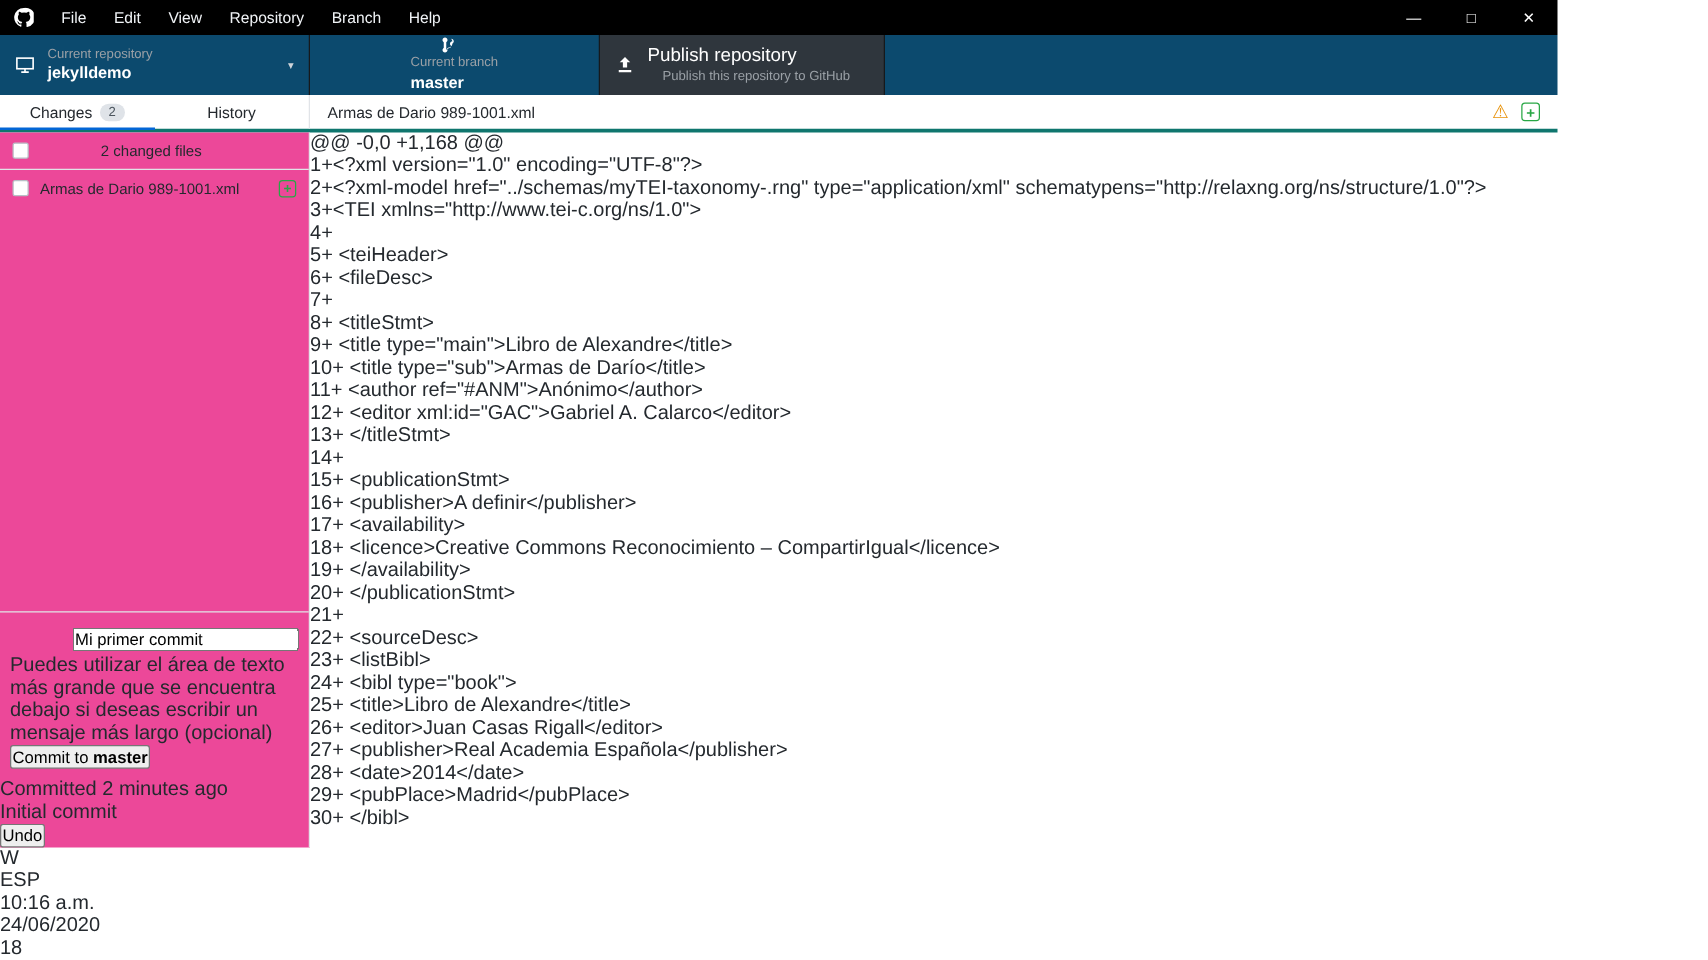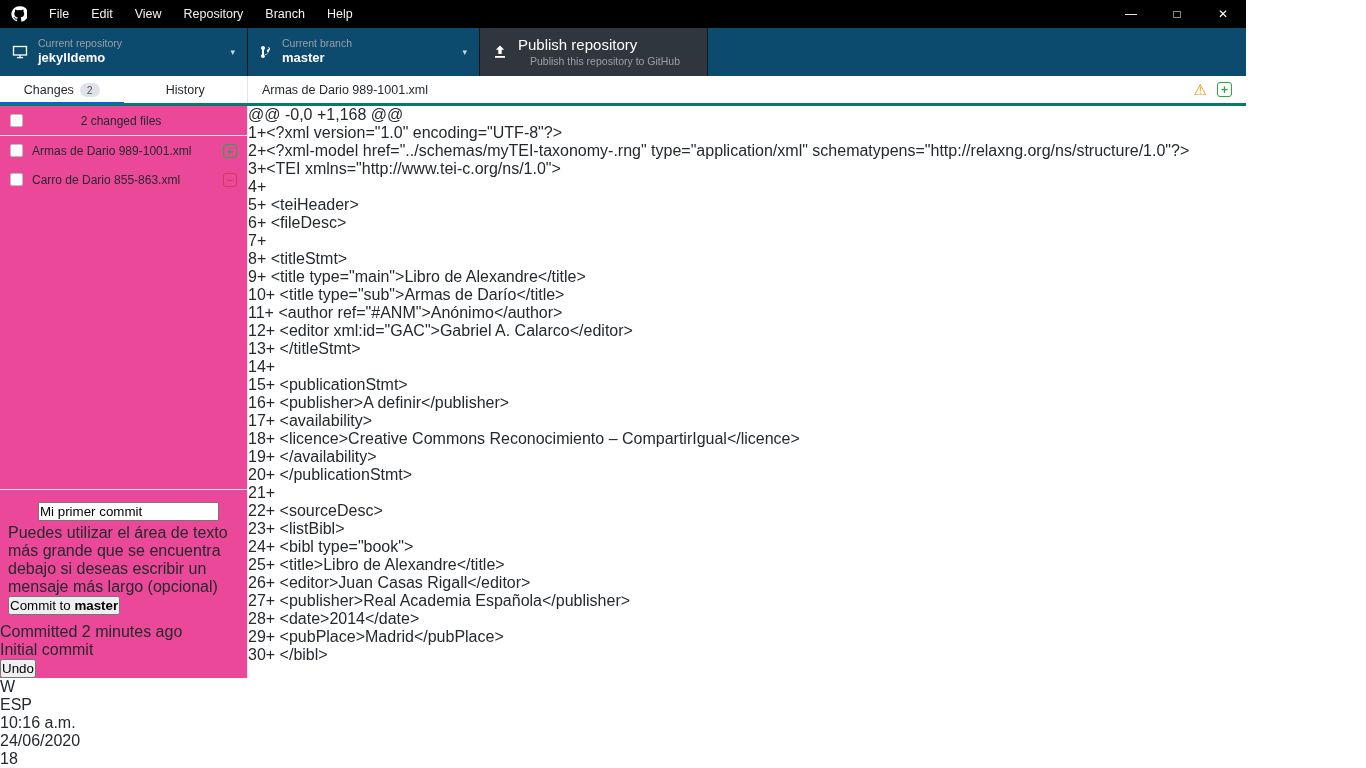--- a/index.html
+++ b/index.html
@@ -12,21 +12,21 @@
   .tb-logo{width:38px;display:flex;align-items:center;justify-content:center;}
   .menubar{display:flex;}
   .menu-item{padding:0 11px;display:flex;align-items:center;font-size:12.5px;color:#f0f3f6;}
   .tb-spacer{flex:1;}
   .win-btn{width:46px;display:flex;align-items:center;justify-content:center;font-size:12px;color:#fff;}
 
   
   .toolbar{height:48px;flex:0 0 48px;background:#0c4a6e;display:flex;color:#fff;}
   .tb-section{display:flex;align-items:center;padding:0 12px;border-right:1px solid #16191c;}
   .tb-section.repo{width:248px;}
-  .tb-section.branch{width:232px;}
+  .tb-section.branch{width:232px;flex-direction:column;}
   .tb-section.publish{width:228px;background:#2f363d;}
   .tb-icon{margin-right:10px;display:flex;align-items:center;flex:0 0 auto;}
   .tb-text{display:flex;flex-direction:column;line-height:1.3;flex:1;min-width:0;}
   .tb-label{font-size:10.5px;color:#9aa0a6;white-space:nowrap;}
   .tb-value{font-size:13px;font-weight:700;color:#fff;white-space:nowrap;}
   .tb-title{font-size:15px;font-weight:400;color:#fff;white-space:nowrap;}
   .tb-sub{font-size:10.5px;color:#9aa0a6;white-space:nowrap;padding-left:12px;}
   .tb-chevron{margin-left:8px;font-size:9px;color:#cfd4d9;}
 
   
@@ -52,21 +52,21 @@
   .file-row{height:29px;flex:0 0 29px;display:flex;align-items:center;padding:0 10px;font-size:12px;color:#24292e;}
   .file-name{flex:1;margin-left:9px;white-space:nowrap;overflow:hidden;text-overflow:ellipsis;}
   .status-icon{width:14px;height:14px;border-radius:3px;display:flex;align-items:center;justify-content:center;font-size:11px;font-weight:700;}
   .status-icon.added{border:1.5px solid #28a745;color:#28a745;}
   .status-icon.added::before{content:"+";}
   .status-icon.removed{border:1.5px solid #d73a49;color:#d73a49;}
   .status-icon.removed::before{content:"−";}
   .sb-spacer{flex:1;}
 
   .commit-form{border-top:1px solid #e1e4e8;padding:8px;}
-  .summary-row{display:flex;align-items:center;gap:4px;}
+  .summary-row{display:flex;align-items:center;gap:24px;}
   .avatar{width:26px;height:26px;border-radius:4px;background:linear-gradient(135deg,#8a6f5a,#46engined  ;}
   .avatar{width:26px;height:26px;border-radius:4px;background:linear-gradient(135deg,#9b7d60,#4a3d33);position:relative;overflow:hidden;}
   .avatar::before{content:"";position:absolute;left:8px;top:4px;width:10px;height:10px;border-radius:50%;background:#d9c6ae;}
   .avatar::after{content:"";position:absolute;left:4px;top:15px;width:18px;height:12px;border-radius:8px 8px 0 0;background:#315a7d;}
   .summary-input{flex:1;height:26px;border:1px solid #d7dbdf;border-radius:4px;padding:0 8px;font-size:12px;color:#24292e;font-family:"Liberation Sans",sans-serif;outline:none;background:#fff;}
   .desc-box{margin-top:8px;height:98px;border:1px solid #2188ff;box-shadow:0 0 0 1px rgba(33,136,255,.35);border-radius:4px;padding:6px 8px;font-size:12px;line-height:16px;color:#24292e;overflow:hidden;background:#fff;}
   .caret{display:inline-block;width:1px;height:12px;background:#24292e;vertical-align:-2px;}
   .commit-btn{margin-top:10px;width:100%;height:30px;background:linear-gradient(#4a86cf,#3a6fb4);border:1px solid #305e9b;border-radius:4px;color:#fff;font-size:12.5px;display:flex;align-items:center;justify-content:center;font-family:"Liberation Sans",sans-serif;}
   .commit-btn b{font-weight:700;}
 
@@ -216,25 +216,20 @@
 
     <div class="sidebar">
       <div class="files-header">
         <span class="checkbox"></span>
         <span class="label">2 changed files</span>
       </div>
       <div class="file-row">
         <span class="checkbox"></span>
         <span class="file-name">Armas de Dario 989-1001.xml</span>
         <span class="status-icon added"></span>
-      </div>
-      <div class="file-row">
-        <span class="checkbox"></span>
-        <span class="file-name">Carro de Dario 855-863.xml</span>
-        <span class="status-icon removed"></span>
       </div>
       <div class="sb-spacer"></div>
 
       <div class="commit-form">
         <div class="summary-row">
           <span class="avatar"></span>
           <input class="summary-input" type="text" value="Mi primer commit" style="">
         </div>
         <div class="desc-box"><span>Puedes utilizar el área de texto más grande que se encuentra debajo si deseas escribir un mensaje más largo (opcional)</span><span class="caret"></span></div>
         <button class="commit-btn"><span>Commit to </span><b>master</b></button>

